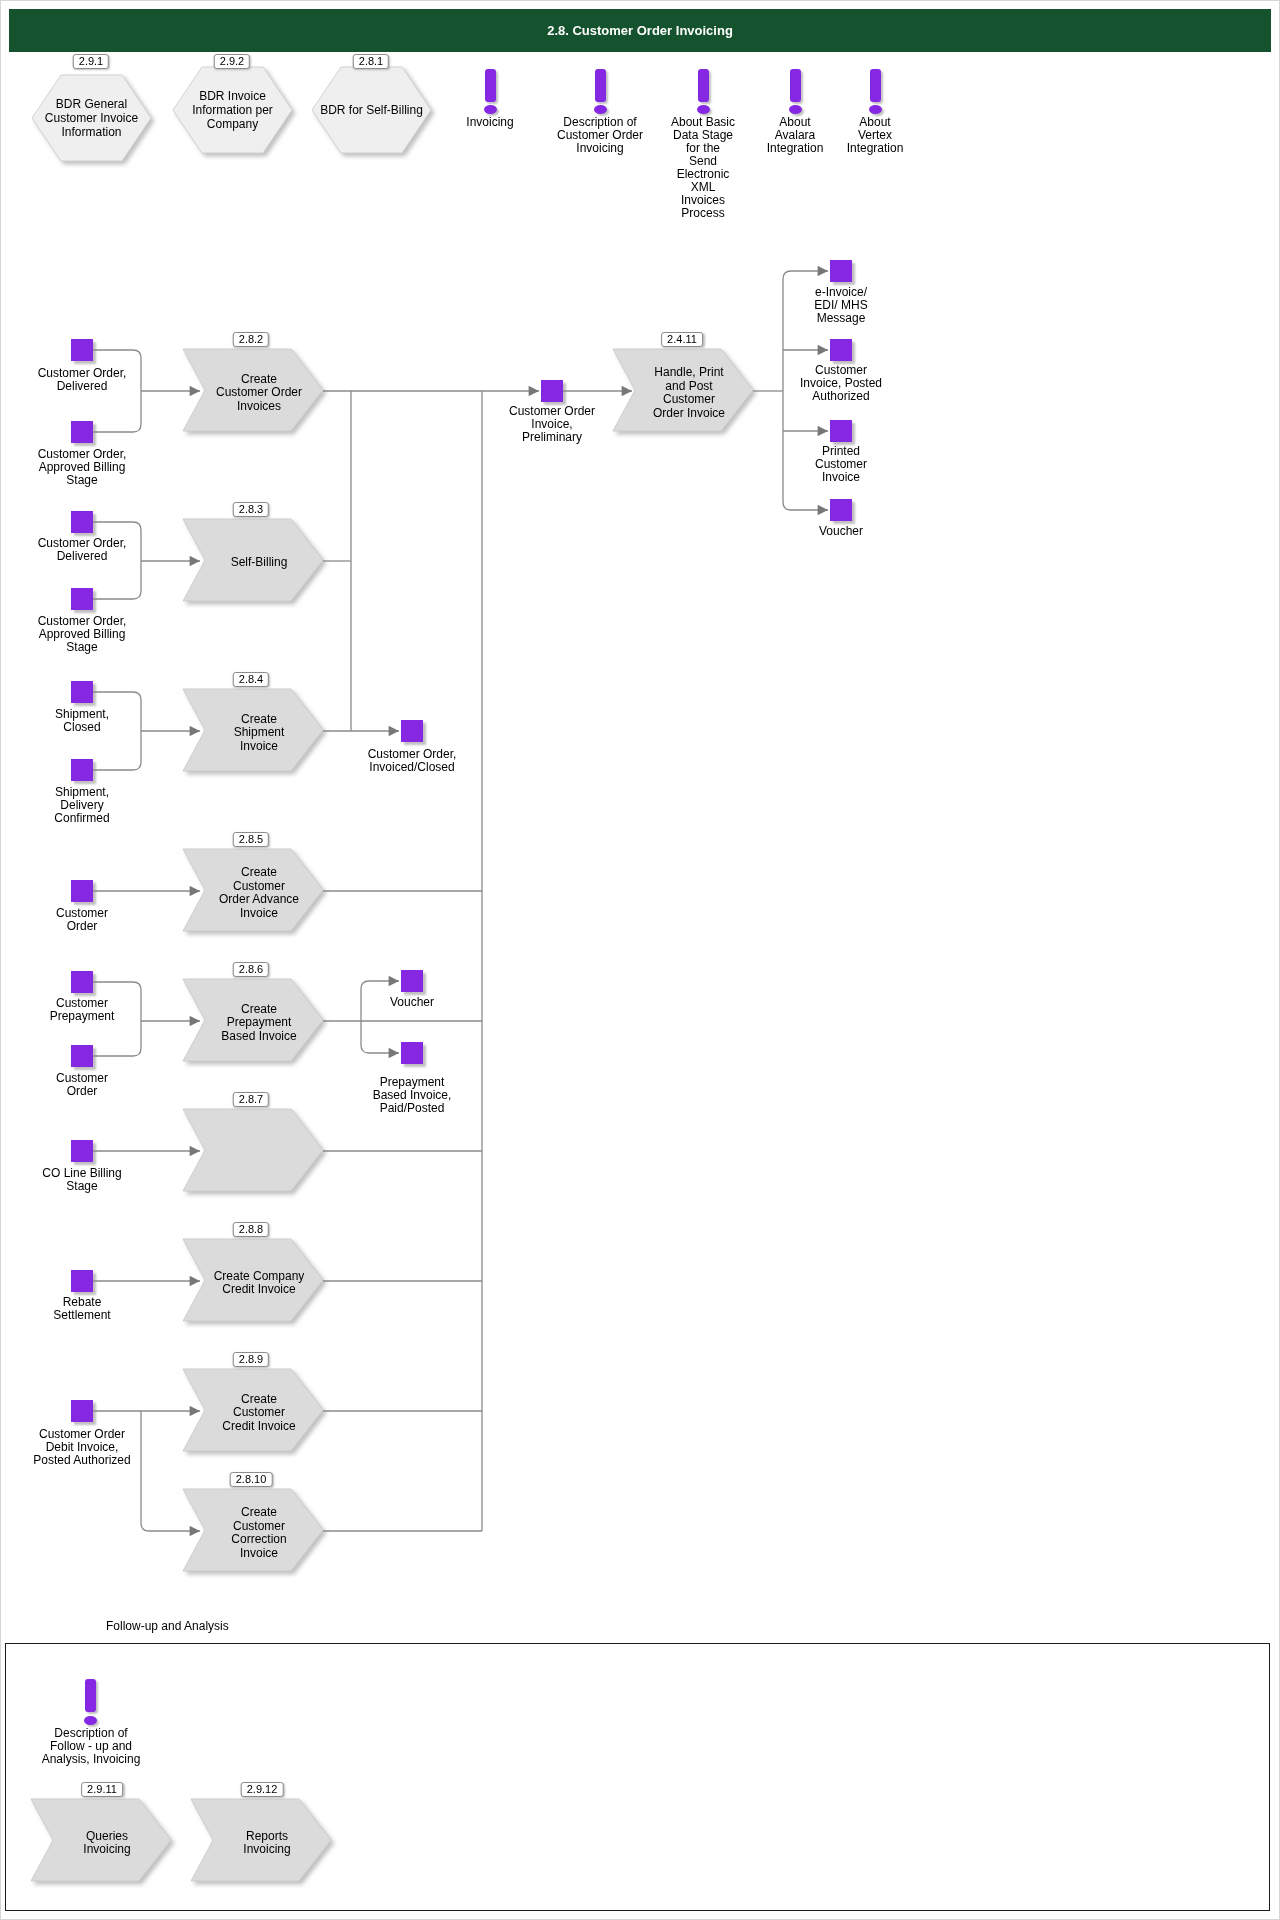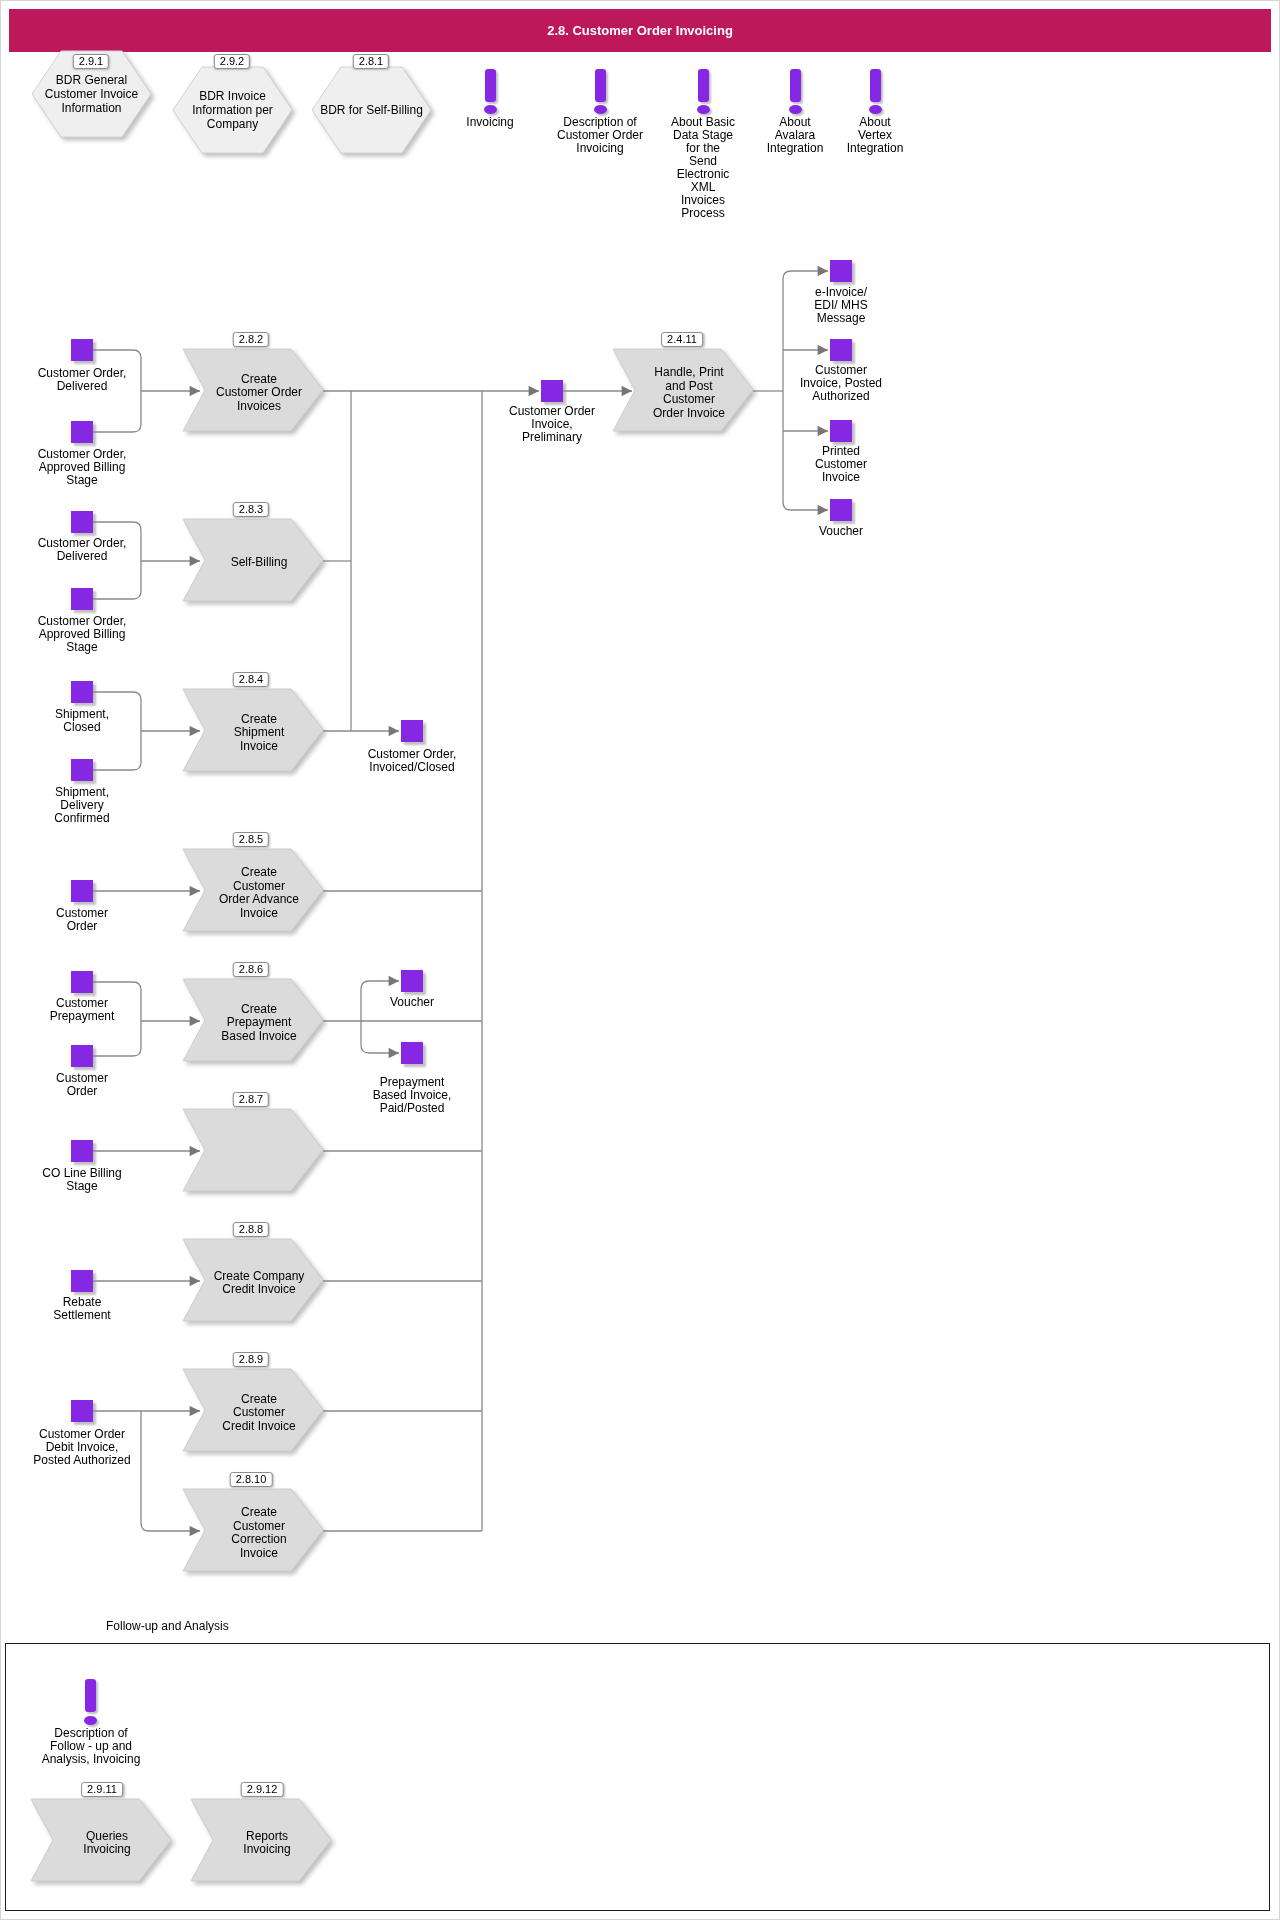--- a/index.html
+++ b/index.html
@@ -1,18 +1,18 @@
 <!DOCTYPE html>
 <html><head>
 <meta charset="utf-8">
 <style>
   html,body{margin:0;padding:0;background:#fff;}
   .canvas{position:relative;width:1280px;height:1920px;background:#fff;border:1px solid #d5d5d5;box-sizing:border-box;
           font-family:"Liberation Sans",sans-serif;color:#000;overflow:hidden;}
-  .hdr{position:absolute;left:8px;top:8px;width:1262px;height:43px;background:#be185d;
+  .hdr{position:absolute;left:8px;top:8px;width:1262px;height:43px;background:#14532d;
        color:#fff;font-size:13px;font-weight:bold;text-align:center;line-height:43px;}
   .wires{position:absolute;left:0;top:0;z-index:1;}
   .sq{position:absolute;width:22px;height:22px;background:#8627E3;z-index:3;
       box-shadow:3px 3px 2px rgba(140,140,140,.55);}
   .lbl{position:absolute;z-index:4;font-size:12px;line-height:13px;text-align:center;white-space:pre-line;}
   .badge{position:absolute;z-index:5;background:#fff;border:1px solid #8c8c8c;border-radius:3px;
          font-size:11px;line-height:13px;padding:0 5px;transform:translateX(-50%);
          box-shadow:1px 1px 2px rgba(150,150,150,.6);white-space:nowrap;}
   .chev{position:absolute;z-index:2;filter:drop-shadow(3px 3px 2px rgba(130,130,130,.5));}
   .chev svg polygon{fill:#DBDBDB;stroke:#cdcdcd;stroke-width:1;}
@@ -81,21 +81,21 @@
       <path d="M562,390 H631" marker-end="url(#ah)"></path>
       <path d="M752,390 H782"></path>
       <path d="M790,270 Q782,270 782,278 V501 Q782,509 790,509"></path>
       <path d="M790,270 H827" marker-end="url(#ah)"></path>
       <path d="M782,349 H827" marker-end="url(#ah)"></path>
       <path d="M782,430 H827" marker-end="url(#ah)"></path>
       <path d="M790,509 H827" marker-end="url(#ah)"></path>
     </g>
   </svg>
 
-  <div class="hex" style="left:29px;top:48px;width:123px;height:90px">
+  <div class="hex" style="left:29px;top:72px;width:123px;height:90px">
     <svg width="123" height="90">
         <polygon points="31,2 92,2 121,45 92,88 31,88 2,45"></polygon>
       </svg>
     <div class="hex-label">BDR General
 Customer Invoice
 Information</div>
   </div>
   <div class="hex" style="left:309px;top:64px;width:123px;height:90px">
     <svg width="123" height="90">
         <polygon points="31,2 92,2 121,45 92,88 31,88 2,45"></polygon>

